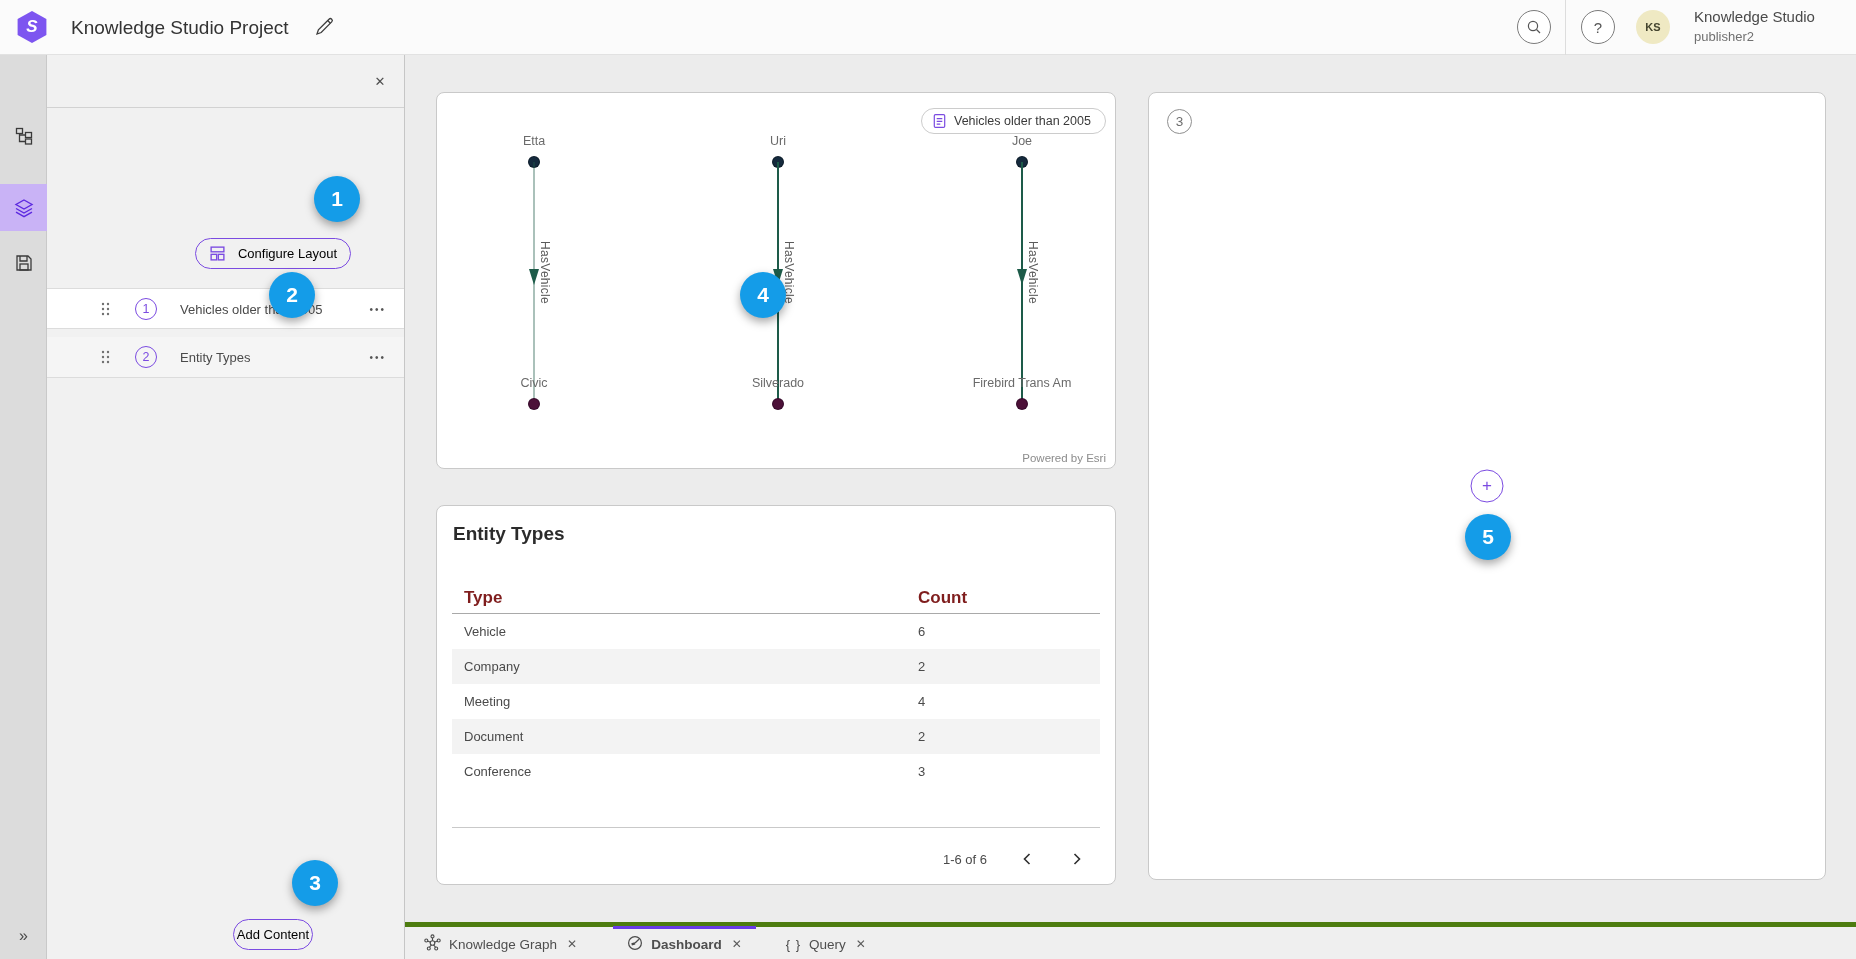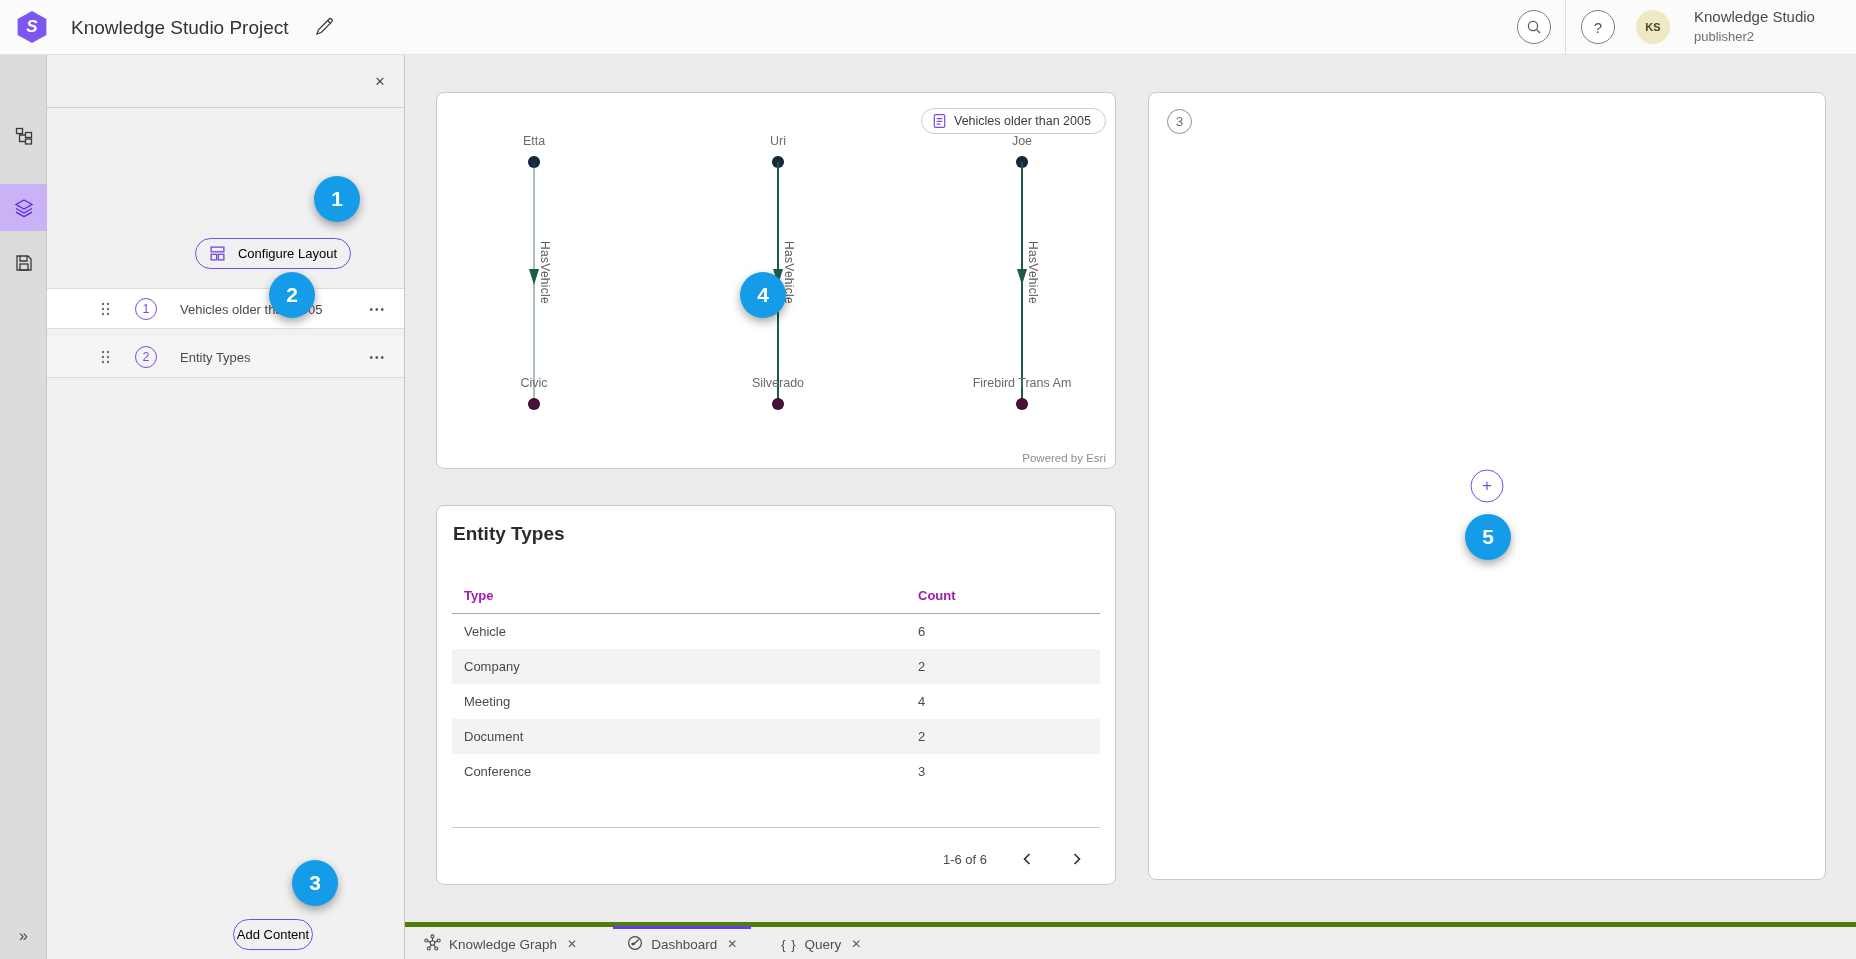--- a/index.html
+++ b/index.html
@@ -95,21 +95,21 @@
   .gdot.bot { top:306px; background:#4c1038; box-shadow:0 0 0 1px #35092a; }
   .garrow { position:absolute; left:50%; top:176px; transform:translateX(-50%);
             width:0; height:0; border-left:5.5px solid transparent; border-right:5.5px solid transparent;
             border-top:16px solid #1d5b49; }
   .gedge-label { position:absolute; left:calc(50% + 4px); top:148px; writing-mode:vertical-rl;
                  font-size:12px; color:#5a5a5a; letter-spacing:.3px; }
 
   
   .table-title { position:absolute; left:16px; top:17px; font-size:19px; font-weight:bold; color:#2b2b2b; }
   .thead { position:absolute; left:15px; top:82px; right:15px; height:24px; }
-  .th { position:absolute; top:0; font-size:13px; font-weight:bold; color:#a21caf; }
+  .th { position:absolute; top:0; font-size:17px; font-weight:bold; color:#7f1d1d; }
   .th-type { left:12px; } .th-count { left:466px; }
   .thead-divider { position:absolute; left:15px; right:15px; top:107px; height:1px; background:#a9a9a9; }
   .tbody { position:absolute; left:15px; top:108px; right:15px; }
   .trow { position:relative; height:35px; line-height:35px; font-size:13px; color:#4a4a4a; }
   .trow:nth-child(even) { background:#f3f3f3; }
   .td-type { position:absolute; left:12px; } .td-count { position:absolute; left:466px; }
   .tfoot-divider { position:absolute; left:15px; right:15px; top:321px; height:1px; background:#c9c9c9; }
   .pagination { position:absolute; right:28px; top:338px; height:30px; display:flex;
                 align-items:center; gap:30px; }
   .page-range { font-size:13px; color:#4a4a4a; }
@@ -133,21 +133,21 @@
   .badge-2 { left:269px; top:272px; }
   .badge-3 { left:292px; top:860px; }
   .badge-4 { left:740px; top:272px; }
   .badge-5 { left:1465px; top:514px; }
 
   
   .tabbar { position:absolute; left:405px; bottom:0; width:1451px; height:37px;
             background:#efefef; border-top:5px solid #4d7c0f; display:flex; align-items:stretch;text-align:center; }
   .tab { display:flex; align-items:center; justify-content:center; gap:8px; padding:0 14px;
          border-top:3px solid transparent; font-size:13.5px; color:#4f4f4f; cursor:pointer; margin-top:-1px; }
-  .tab.active { border-top-color:#6a3be8; }
+  .tab.active { border-top-color:#6a3be8;font-weight:bold; }
   .tab .braces { font-size:13px; color:#4a4a4a; letter-spacing:1px; }
   .tab-close { font-size:12px; color:#5a5a5a; margin-left:2px; }
 </style>
 </head>
 <body>
 
 <div id="stage">
 
   <div class="header">
     <div class="logo">

